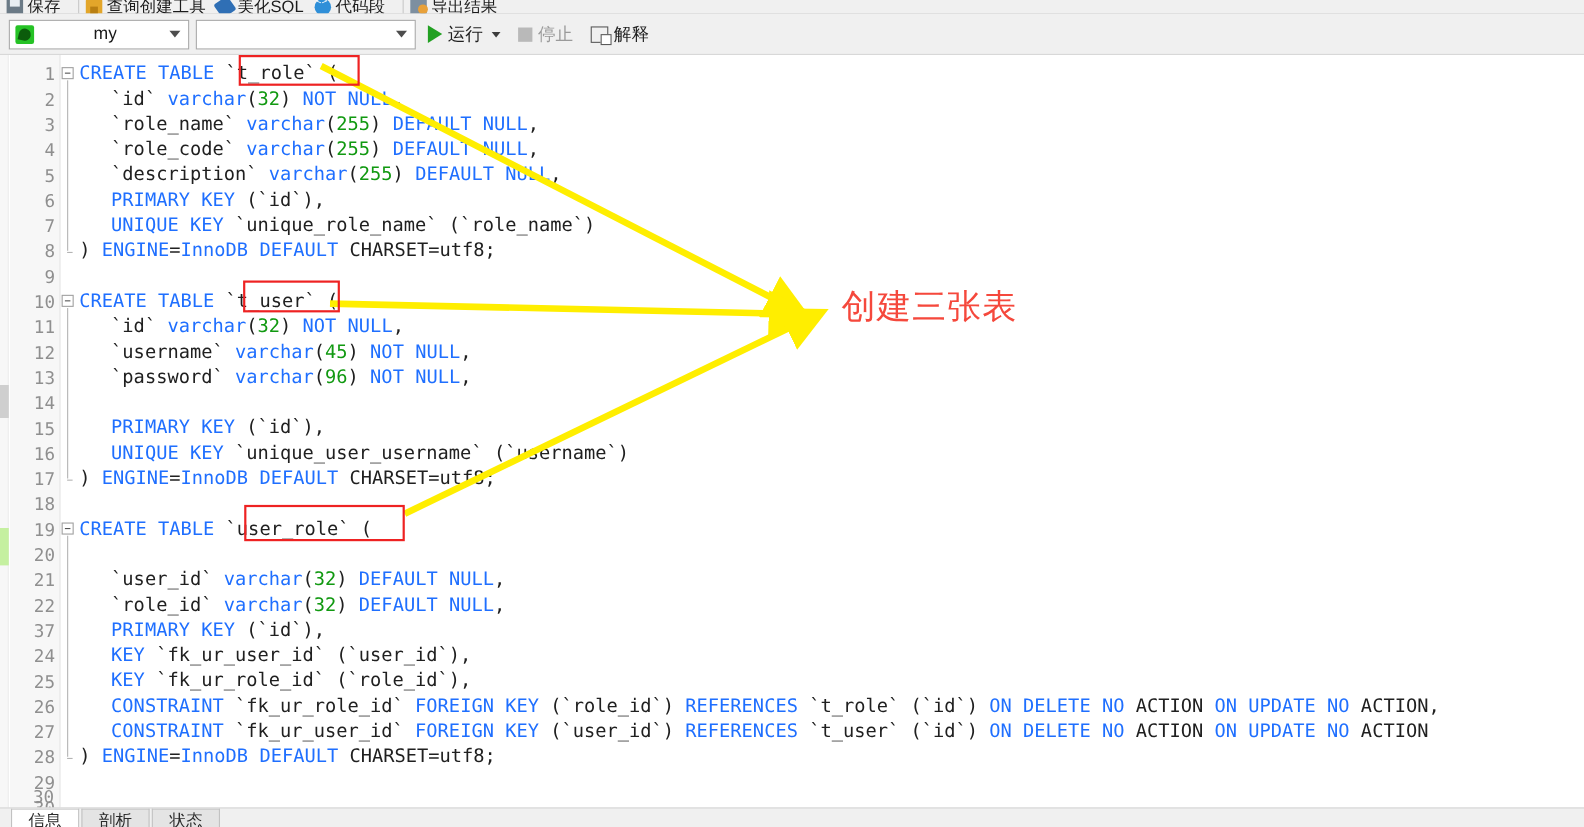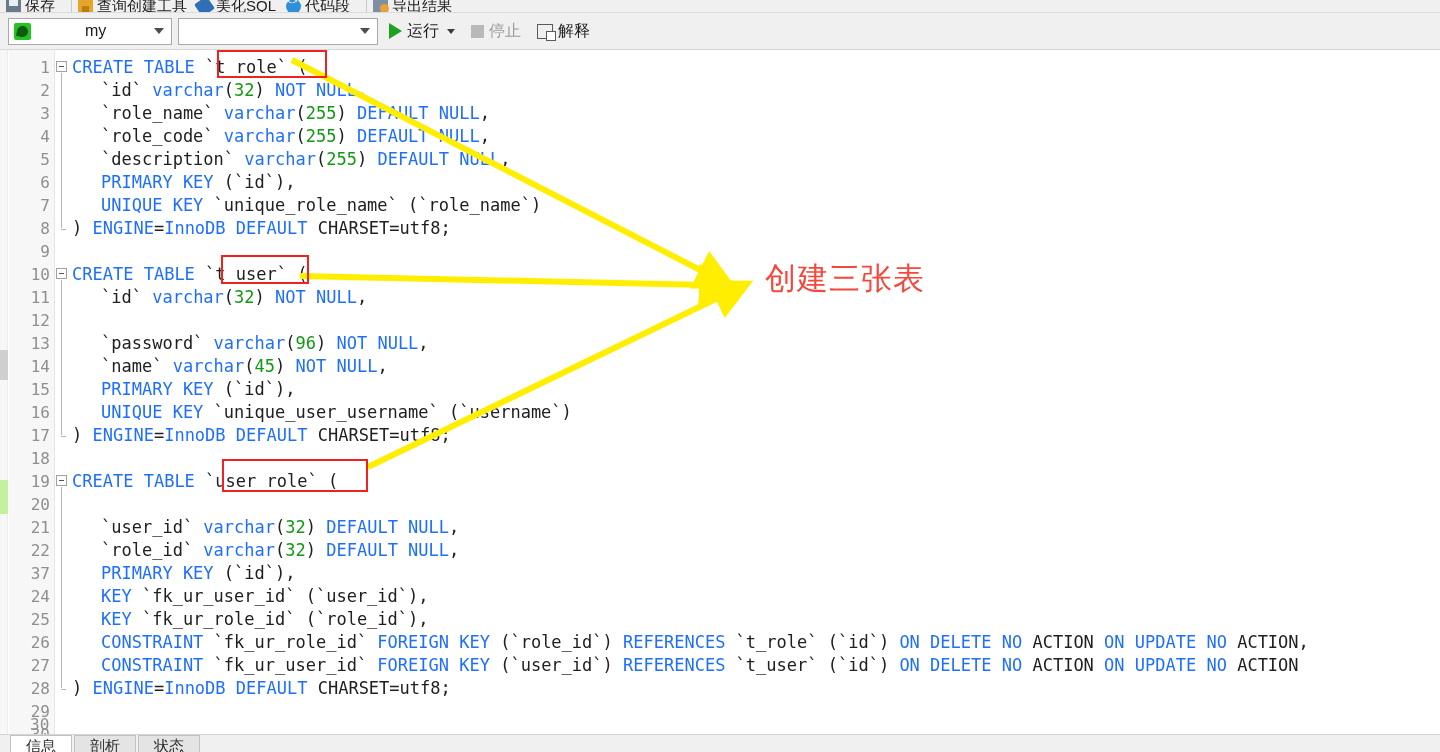--- a/index.html
+++ b/index.html
@@ -265,22 +265,22 @@
         <div class="cl" style="top: 29px; left: 45px;"><span class="plain">`id` </span><span class="kw">varchar</span><span class="plain">(</span><span class="num">32</span><span class="plain">) </span><span class="kw">NOT NULL</span><span class="plain">,</span></div>
         <div class="cl" style="top: 52px; left: 45px;"><span class="plain">`role_name` </span><span class="kw">varchar</span><span class="plain">(</span><span class="num">255</span><span class="plain">) </span><span class="kw">DEFAULT NULL</span><span class="plain">,</span></div>
         <div class="cl" style="top: 75px; left: 45px;"><span class="plain">`role_code` </span><span class="kw">varchar</span><span class="plain">(</span><span class="num">255</span><span class="plain">) </span><span class="kw">DEFAULT NULL</span><span class="plain">,</span></div>
         <div class="cl" style="top: 98px; left: 45px;"><span class="plain">`description` </span><span class="kw">varchar</span><span class="plain">(</span><span class="num">255</span><span class="plain">) </span><span class="kw">DEFAULT NULL</span><span class="plain">,</span></div>
         <div class="cl" style="top: 121px; left: 45px;"><span class="kw">PRIMARY KEY</span><span class="plain"> (`id`),</span></div>
         <div class="cl" style="top: 144px; left: 45px;"><span class="kw">UNIQUE KEY</span><span class="plain"> `unique_role_name` (`role_name`)</span></div>
         <div class="cl" style="top: 167px; left: 16px;"><span class="plain">) </span><span class="kw">ENGINE</span><span class="plain">=</span><span class="kw">InnoDB DEFAULT</span><span class="plain"> CHARSET=utf8;</span></div>
         <div class="cl" style="top: 190px; left: 16px;"></div>
         <div class="cl" style="top: 213px; left: 16px;"><span class="kw">CREATE</span><span class="plain"> </span><span class="kw">TABLE</span><span class="plain"> `t_user` (</span></div>
         <div class="cl" style="top: 236px; left: 45px;"><span class="plain">`id` </span><span class="kw">varchar</span><span class="plain">(</span><span class="num">32</span><span class="plain">) </span><span class="kw">NOT NULL</span><span class="plain">,</span></div>
+        <div class="cl" style="top: 259px; left: 45px;"><span class="plain">`username` </span><span class="kw">varchar</span><span class="plain">(</span><span class="num">45</span><span class="plain">) </span><span class="kw">NOT NULL</span><span class="plain">,</span></div>
         <div class="cl" style="top: 282px; left: 45px;"><span class="plain">`password` </span><span class="kw">varchar</span><span class="plain">(</span><span class="num">96</span><span class="plain">) </span><span class="kw">NOT NULL</span><span class="plain">,</span></div>
-        <div class="cl" style="top: 305px; left: 45px;"><span class="plain">`name` </span><span class="kw">varchar</span><span class="plain">(</span><span class="num">45</span><span class="plain">) </span><span class="kw">NOT NULL</span><span class="plain">,</span></div>
         <div class="cl" style="top: 328px; left: 45px;"><span class="kw">PRIMARY KEY</span><span class="plain"> (`id`),</span></div>
         <div class="cl" style="top: 351px; left: 45px;"><span class="kw">UNIQUE KEY</span><span class="plain"> `unique_user_username` (`username`)</span></div>
         <div class="cl" style="top: 374px; left: 16px;"><span class="plain">) </span><span class="kw">ENGINE</span><span class="plain">=</span><span class="kw">InnoDB DEFAULT</span><span class="plain"> CHARSET=utf8;</span></div>
         <div class="cl" style="top: 397px; left: 16px;"></div>
         <div class="cl" style="top: 420px; left: 16px;"><span class="kw">CREATE</span><span class="plain"> </span><span class="kw">TABLE</span><span class="plain"> `user_role` (</span></div>
         <div class="cl" style="top: 466px; left: 45px;"><span class="plain">`user_id` </span><span class="kw">varchar</span><span class="plain">(</span><span class="num">32</span><span class="plain">) </span><span class="kw">DEFAULT NULL</span><span class="plain">,</span></div>
         <div class="cl" style="top: 489px; left: 45px;"><span class="plain">`role_id` </span><span class="kw">varchar</span><span class="plain">(</span><span class="num">32</span><span class="plain">) </span><span class="kw">DEFAULT NULL</span><span class="plain">,</span></div>
         <div class="cl" style="top: 512px; left: 45px;"><span class="kw">PRIMARY KEY</span><span class="plain"> (`id`),</span></div>
         <div class="cl" style="top: 535px; left: 45px;"><span class="kw">KEY</span><span class="plain"> `fk_ur_user_id` (`user_id`),</span></div>
         <div class="cl" style="top: 558px; left: 45px;"><span class="kw">KEY</span><span class="plain"> `fk_ur_role_id` (`role_id`),</span></div>

